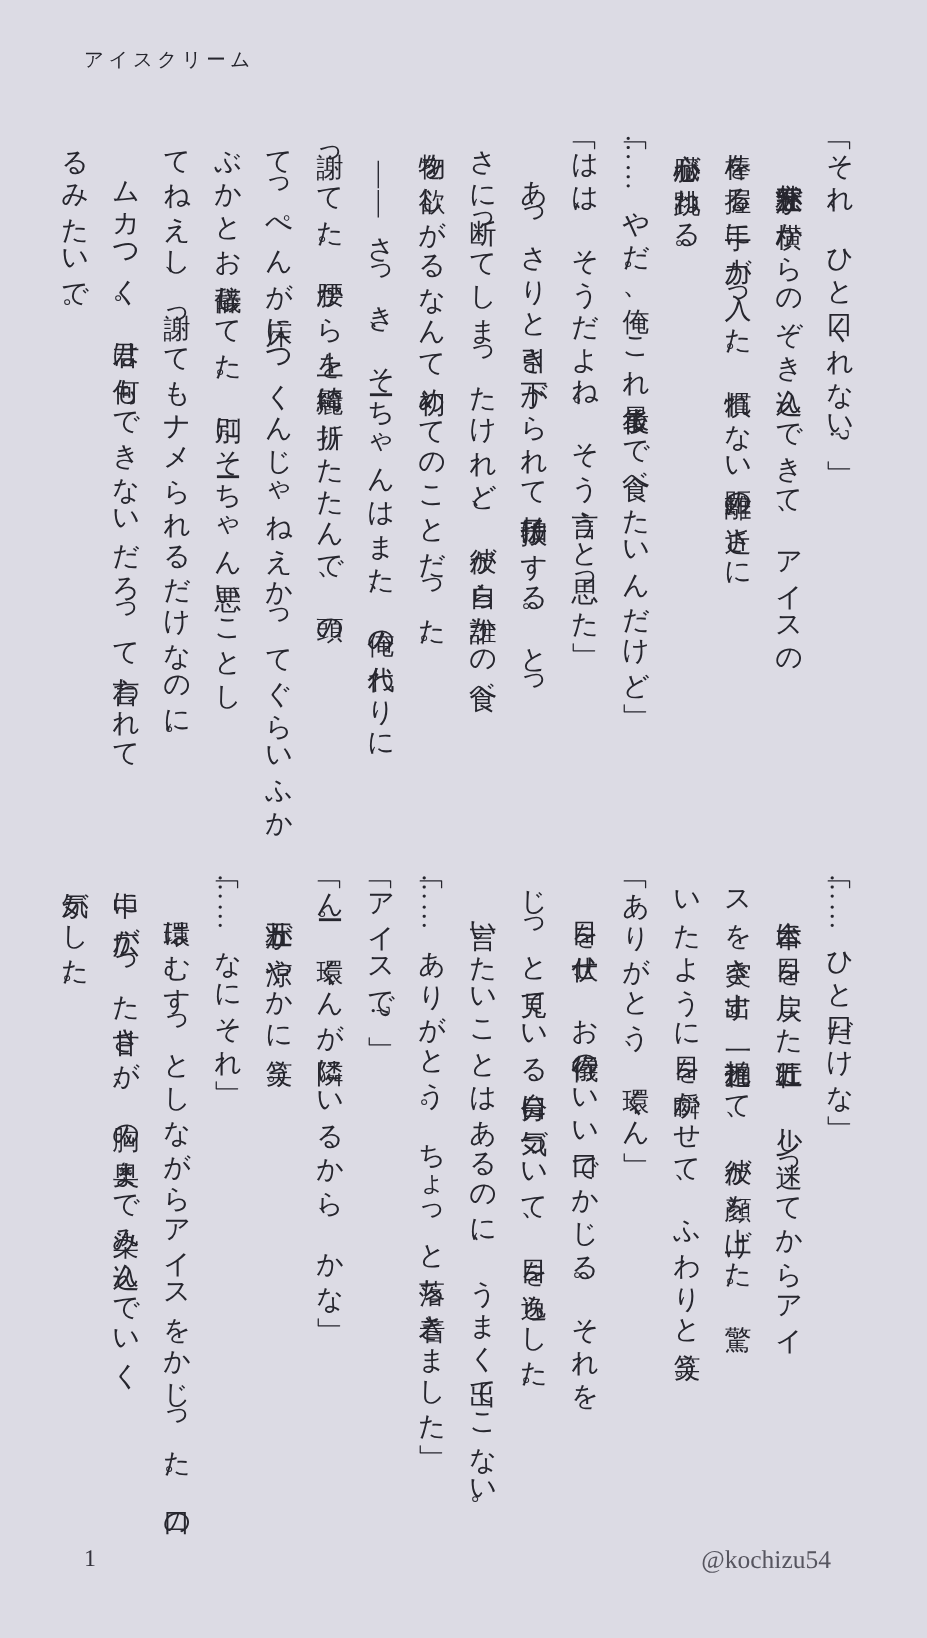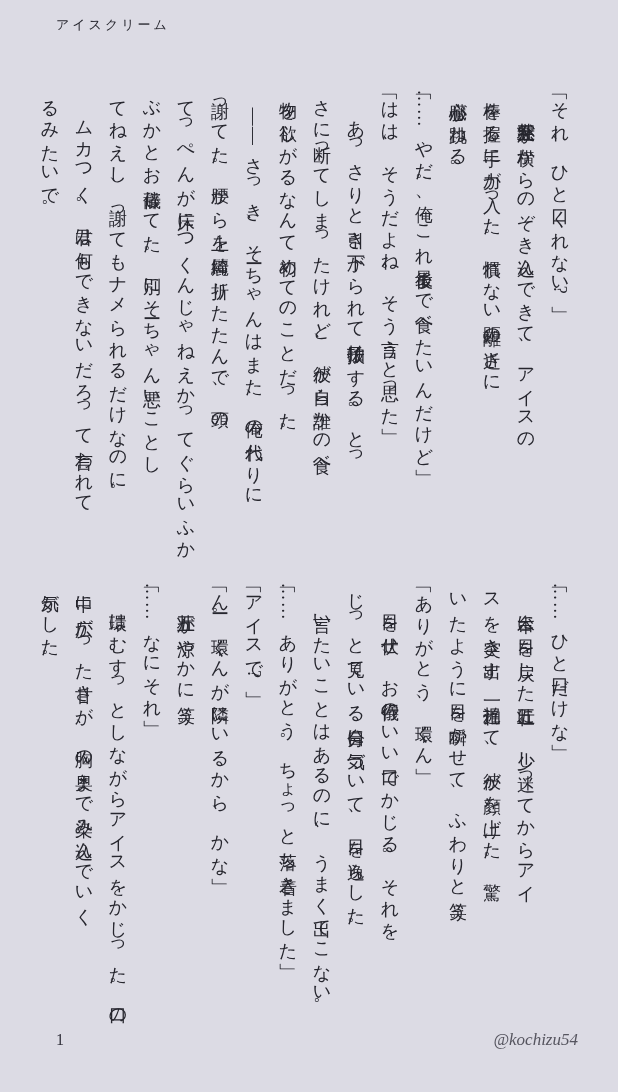--- a/index.html
+++ b/index.html
@@ -13,21 +13,21 @@
     background:var(--bg);
     color:var(--ink);
     font-family:"Liberation Serif","DejaVu Serif",serif;
     position:relative;
     overflow:hidden;
   }
   .page{position:absolute;inset:0;}
   .doc-title{
     position:absolute;
     left:56px;
-    top:16px;
+    top:31px;
     font-size:13px;
     letter-spacing:3px;
     color:var(--ink);
     font-weight:400;
   }
   .vtext{
     position:absolute;
     right:41px;
     writing-mode:vertical-rl;
     text-orientation:mixed;
@@ -44,25 +44,24 @@
   .page-footer{position:absolute;left:0;right:0;top:1028px;height:30px;}
   .page-number{
     position:absolute;
     left:56px;
     top:3px;
     font-size:16px;
     color:#33323c;
   }
   .author-handle{
     position:absolute;
-    right:40px;
+    right:64px;
     top:2px;
     font-size:17px;
     color:var(--muted);
-    font-style:italic;
   }
 </style>
 </head>
 <body>
 
 <div class="page">
 
   <h1 class="doc-title">アイスクリーム</h1>
 
   <div class="vtext block1">

